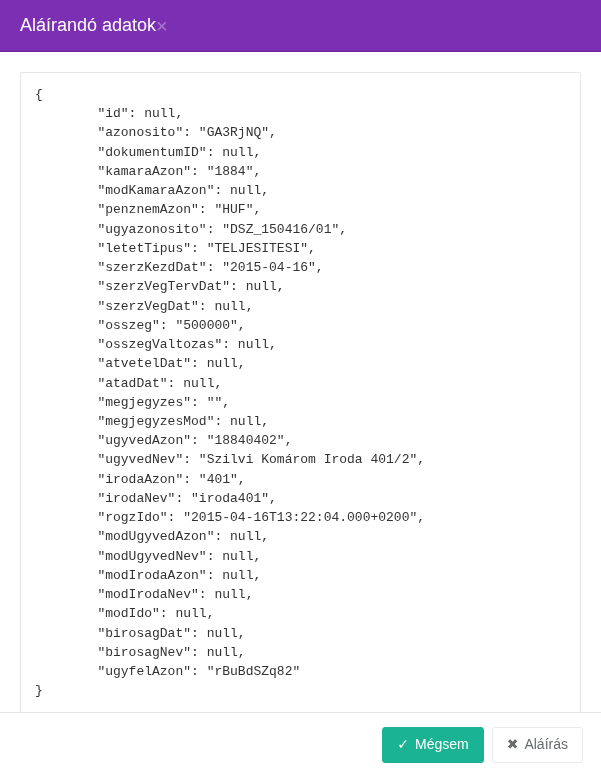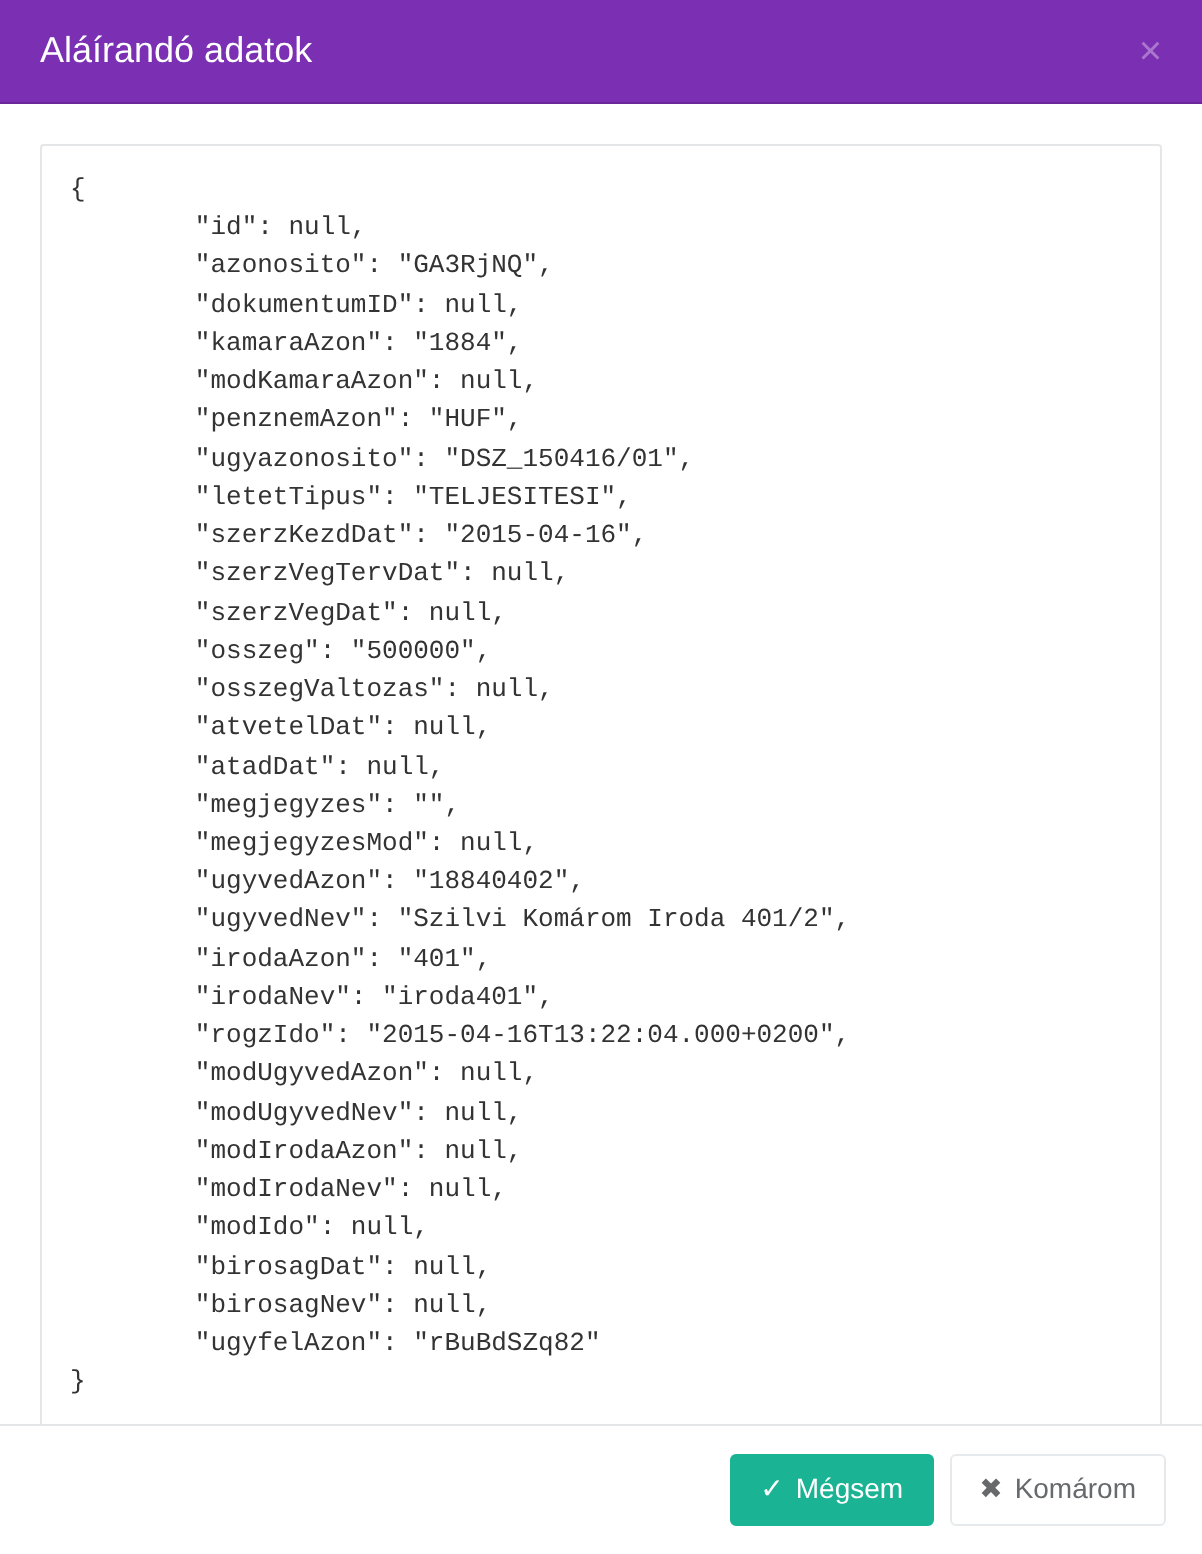--- a/index.html
+++ b/index.html
@@ -17,21 +17,21 @@
     .modal {
       display: flex;
       flex-direction: column;
       height: 100%;
     }
     .modal-header {
       background: #7b2fb3;
       color: #fff;
       padding: 15px 20px;
       display: flex;
-      justify-content: space-between;
+      justify-content: flex-start;
       align-items: center;
       border-bottom: 1px solid #6a2599;
     }
     .modal-title {
       font-size: 18px;
       font-weight: 400;
     }
     .close-btn {
       font-size: 20px;
       color: rgba(255,255,255,0.35);
@@ -138,17 +138,17 @@
 }</pre>
   </div>
 
   <div class="modal-footer">
     <button class="btn btn-success">
       <span class="icon">✓</span>
       <span>Mégsem</span>
     </button>
     <button class="btn btn-default">
       <span class="icon">✖</span>
-      <span>Komárom</span>
+      <span>Aláírás</span>
     </button>
   </div>
 
 </div>
 
 </body></html>

